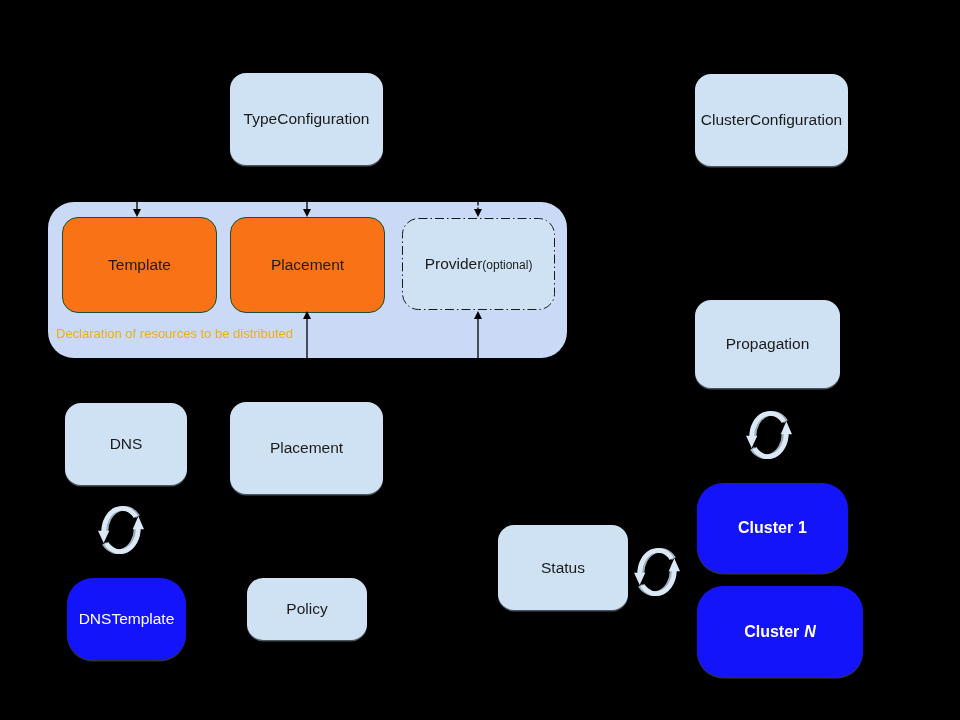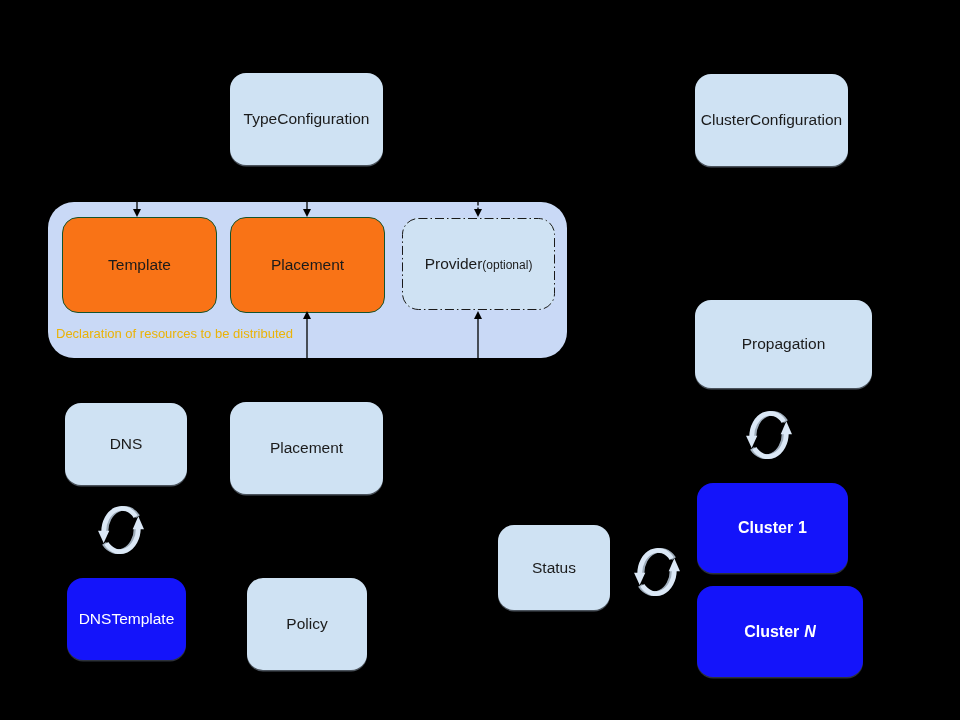--- a/index.html
+++ b/index.html
@@ -15,20 +15,21 @@
   .light{
     background:#cfe2f3;
     box-shadow:0 1.5px 0 rgba(115,128,142,0.65);
   }
   .inner{
     background:#f97316;border:1px solid #14532d;
   }
   .blue{
     background:#1414fa;color:#ffffff;font-weight:bold;font-size:16px;
     box-shadow:0 1.5px 0 rgba(90,100,115,0.5);
+    border-radius:26px;
   }
   .container-band{
     position:absolute;left:48px;top:202px;width:519px;height:156px;
     background:#c9d9f6;border-radius:26px;
   }
   .line{display:block;}
   .sub{font-size:12px;margin-top:2px;text-align:center;}
   .caption{
     position:absolute;left:56px;top:326px;font-size:13px;color:#eab308;
   }
@@ -79,29 +80,29 @@
 
   <div class="node light" style="left:230px;top:402px;width:153px;height:92px">
     <span>Placement</span>
   </div>
 
   <div class="node blue" style="left:67px;top:578px;width:119px;height:82px;font-weight:normal;font-size:15.5px;">
     <span class="line">DNS</span>
     <span class="line">Template</span>
   </div>
 
-  <div class="node light" style="left:247px;top:578px;width:120px;height:92px">
+  <div class="node light" style="left:247px;top:578px;width:120px;height:62px">
     <span>Policy</span>
   </div>
 
-  <div class="node light" style="left:695px;top:300px;width:177px;height:88px">
+  <div class="node light" style="left:695px;top:300px;width:145px;height:88px">
     <span>Propagation</span>
   </div>
 
-  <div class="node light" style="left:498px;top:525px;width:112px;height:85px">
+  <div class="node light" style="left:498px;top:525px;width:130px;height:85px">
     <span>Status</span>
   </div>
 
   <div class="node blue cluster-label" style="left:697px;top:483px;width:151px;height:90px">
     <span>
       <span>Cluster</span><span class="num">1</span>
     </span>
   </div>
 
   <div class="node blue cluster-label" style="left:697px;top:586px;width:166px;height:91px">

